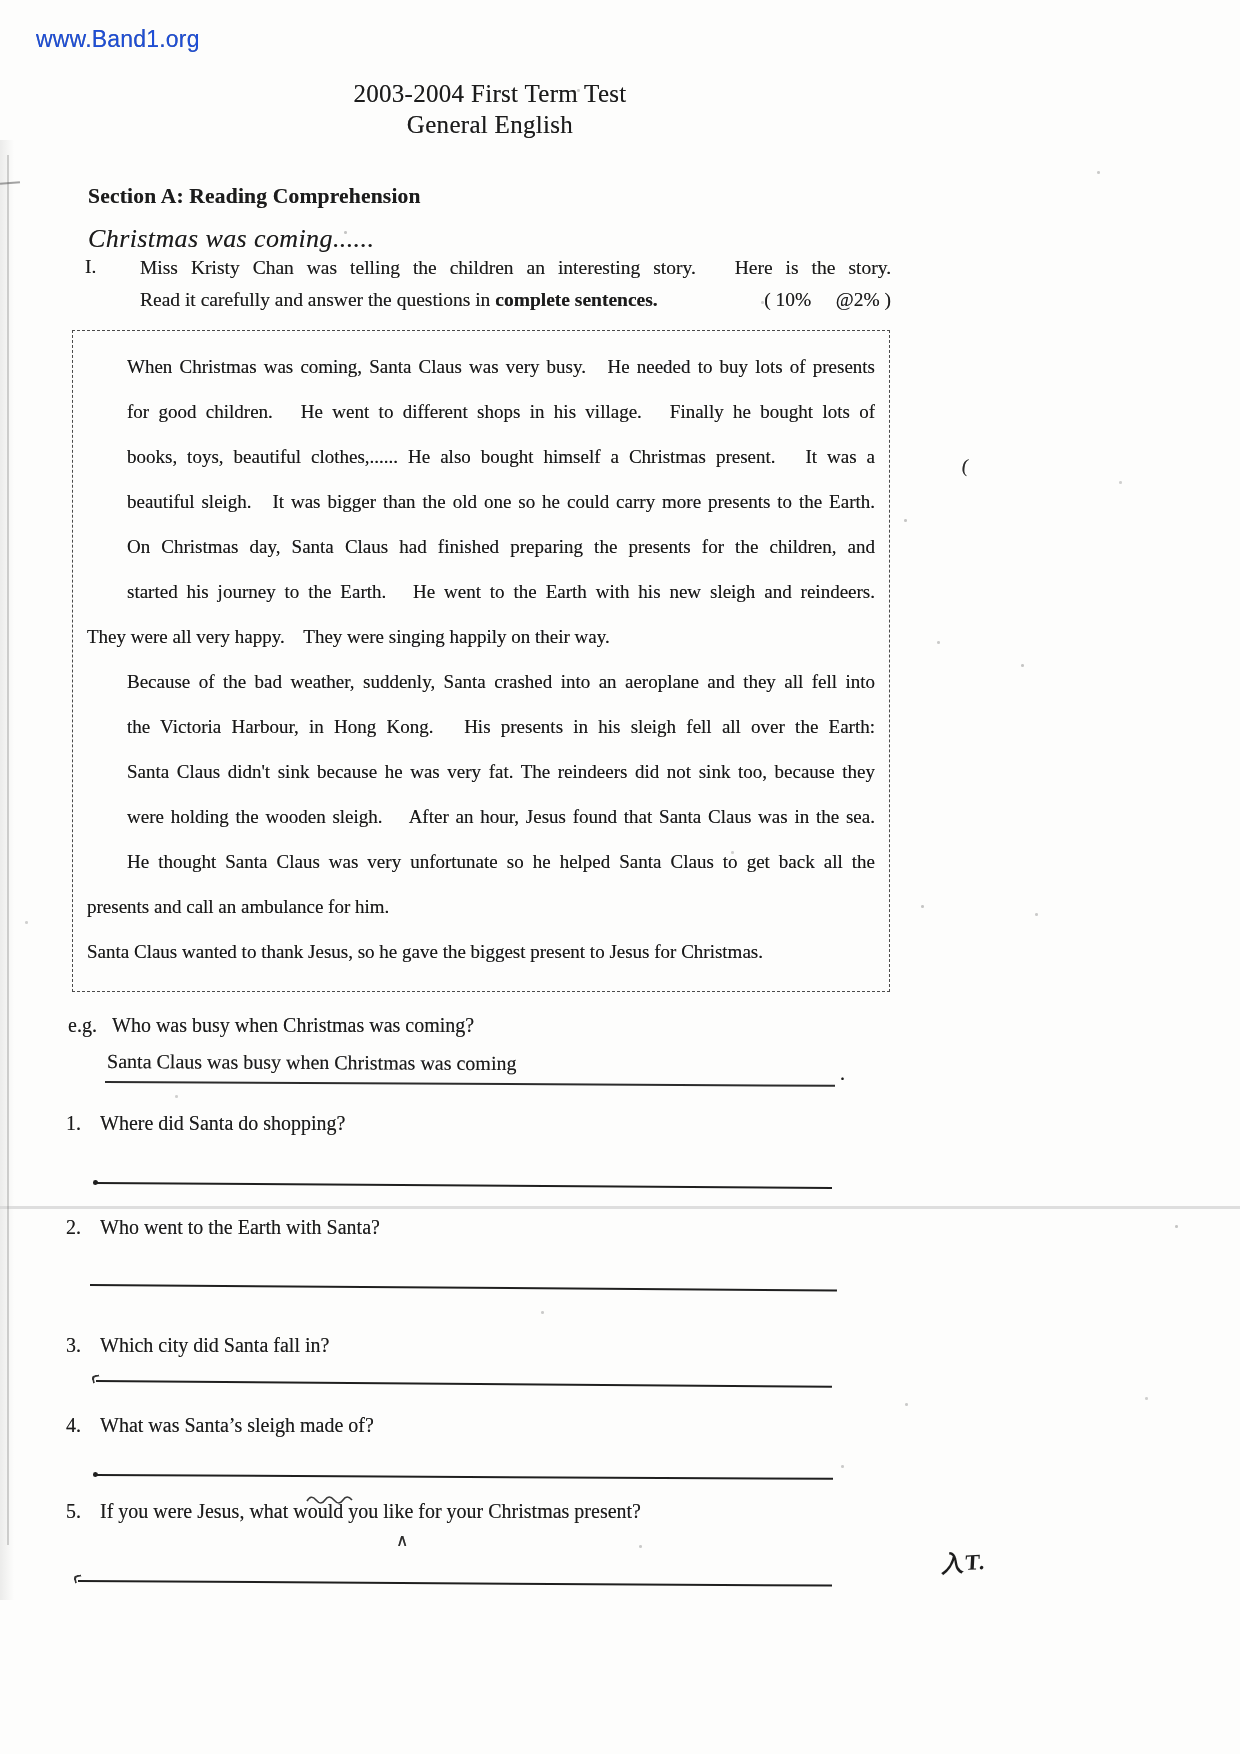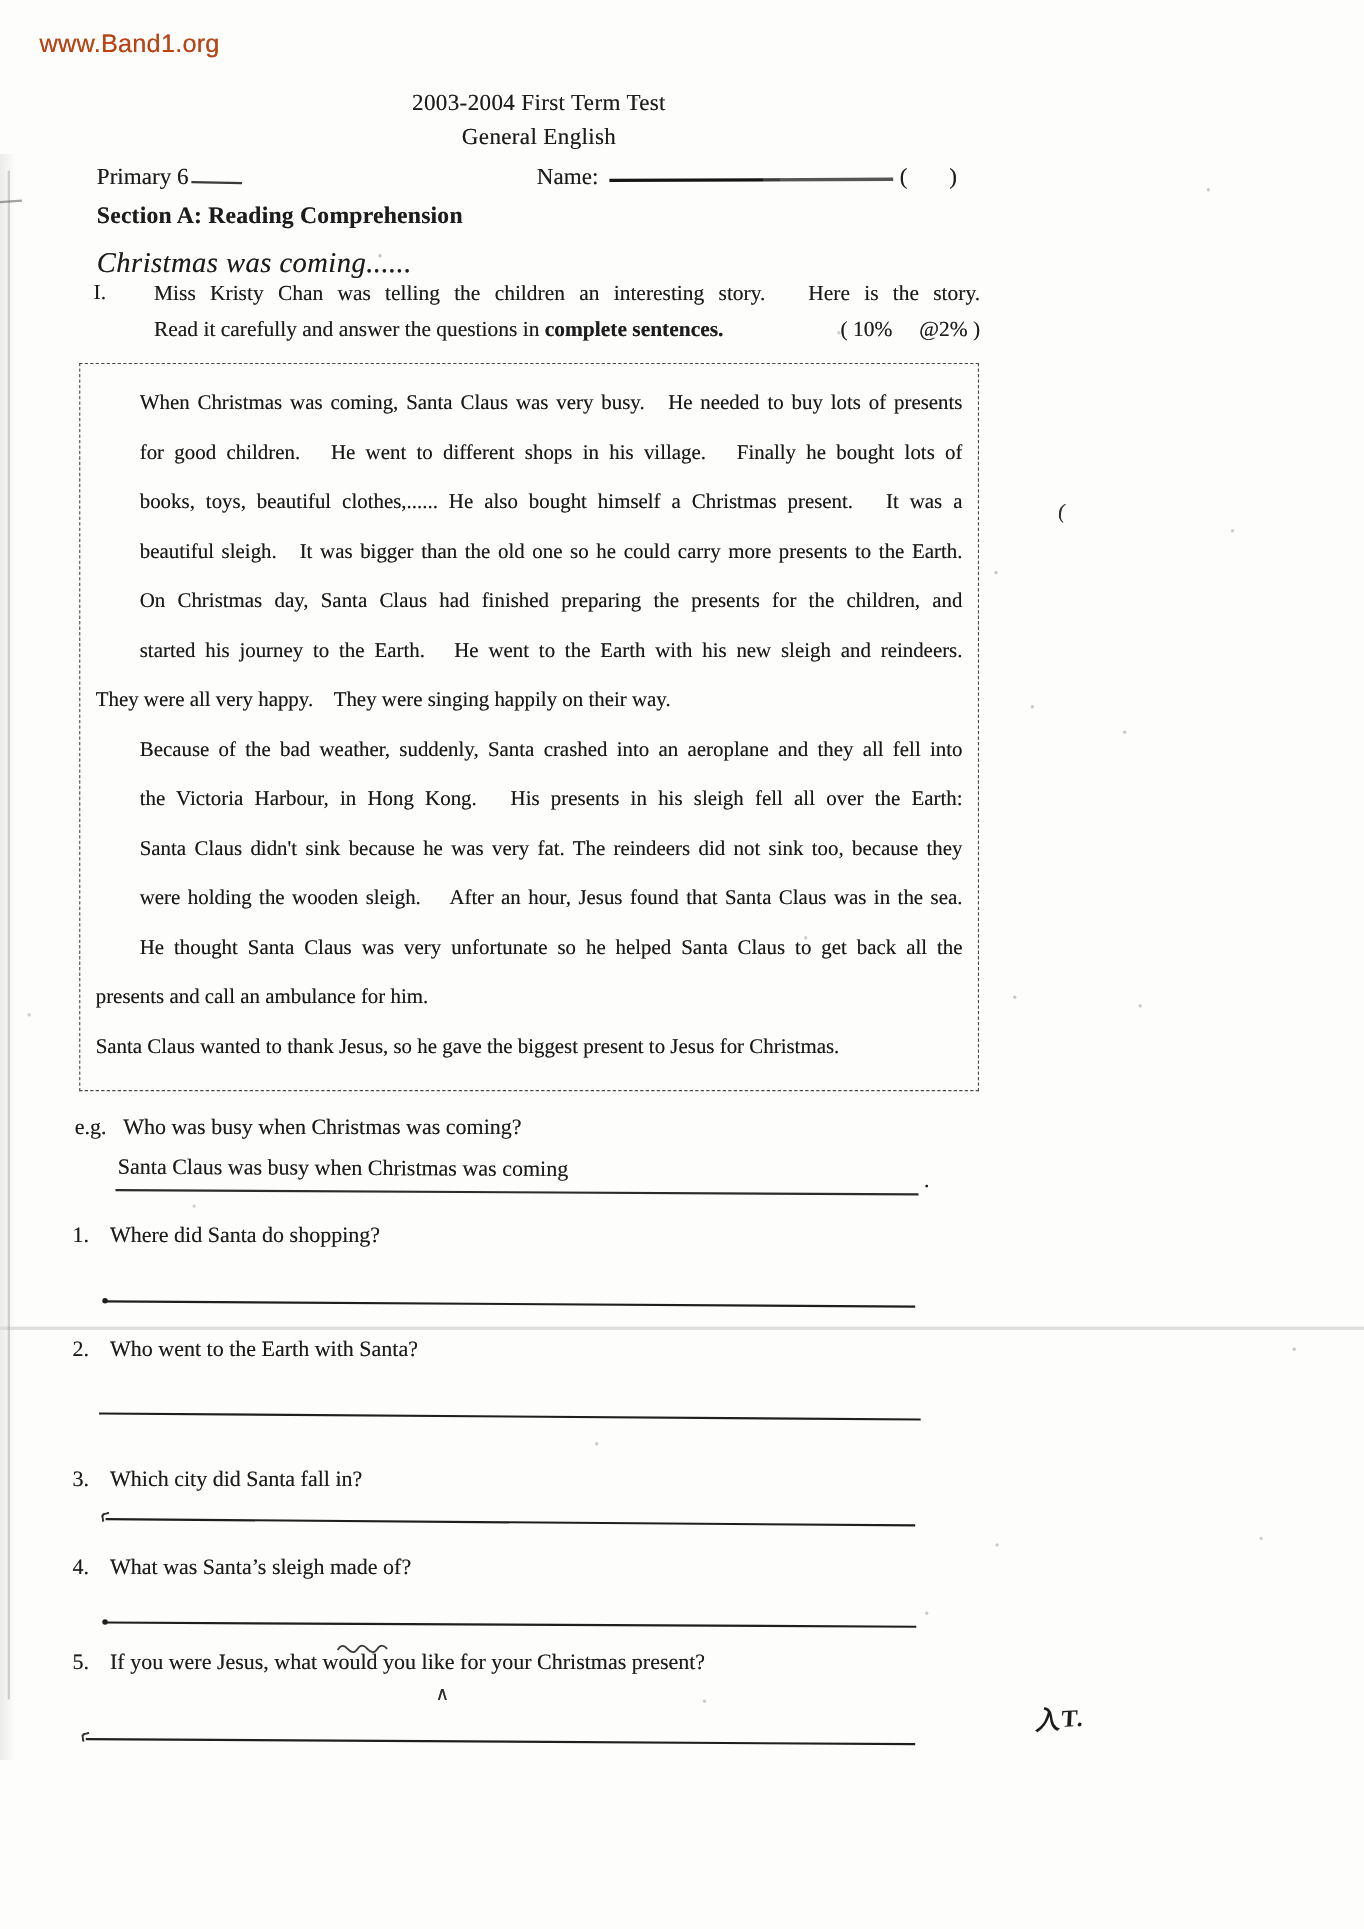--- a/index.html
+++ b/index.html
@@ -14,24 +14,24 @@
   }
   .page::before{ 
     content:"";position:absolute;left:0;top:140px;width:14px;height:1460px;
     background:linear-gradient(to right, rgba(0,0,0,.07), rgba(0,0,0,0));
     pointer-events:none;
   }
   .txt{text-shadow:0 0 .5px rgba(25,25,25,.55);}
   .watermark{
     position:absolute;left:36px;top:26px;
     font-family:"Liberation Sans","DejaVu Sans",sans-serif;
-    font-size:23px;color:#c2410c;letter-spacing:.2px;
+    font-size:23px;color:#1d4ed8;letter-spacing:.2px;
   }
   .title-wrap{position:absolute;left:0;top:78px;width:980px;text-align:center;}
-  .title-line{font-size:21px;line-height:31px;letter-spacing:.3px;}
+  .title-line{font-size:25px;line-height:31px;letter-spacing:.3px;}
   .meta-row{position:absolute;left:0;top:148px;width:1240px;height:34px;font-size:21px;}
   .primary{position:absolute;left:88px;top:0;}
   .primary-underline{display:inline-block;width:46px;height:2px;background:#3a3a3a;
     vertical-align:baseline;margin-left:3px;transform:rotate(1.2deg);}
   .name-block{position:absolute;left:488px;top:0;white-space:nowrap;}
   .name-underline{display:inline-block;width:258px;height:3px;margin:0 6px 2px 10px;
     background:linear-gradient(to right,#161616 0 54%, #3c3c3c 54% 60%, #555 60% 100%);
     vertical-align:baseline;transform:rotate(-.25deg);}
   .paren-gap{display:inline-block;width:38px;}
   .section-heading{position:absolute;left:88px;top:184px;font-size:21.5px;font-weight:bold;letter-spacing:.2px;text-align:right;}
@@ -112,24 +112,20 @@
 
 <div class="page">
 
   <div class="watermark txt">www.Band1.org</div>
 
   <div class="title-wrap">
     <div class="title-line txt">2003-2004 First Term Test</div>
     <div class="title-line txt">General English</div>
   </div>
 
-  <div class="meta-row">
-    <span class="primary txt"><span>Primary 6</span><span class="primary-underline"></span></span>
-    <span class="name-block"><span class="txt">Name:</span><span class="name-underline"></span><span class="txt">(</span><span class="paren-gap"></span><span class="txt">)</span></span>
-  </div>
 
   <div class="section-heading txt">Section A: Reading Comprehension</div>
 
   <div class="passage-title txt">Christmas was coming......</div>
 
   <div class="instruction">
     <div class="instr-num txt">I.</div>
     <div class="instr-col">
       <div class="instr-line1 txt">Miss Kristy Chan was telling the children an interesting story.   Here is the story.</div>
       <div class="instr-line2">

